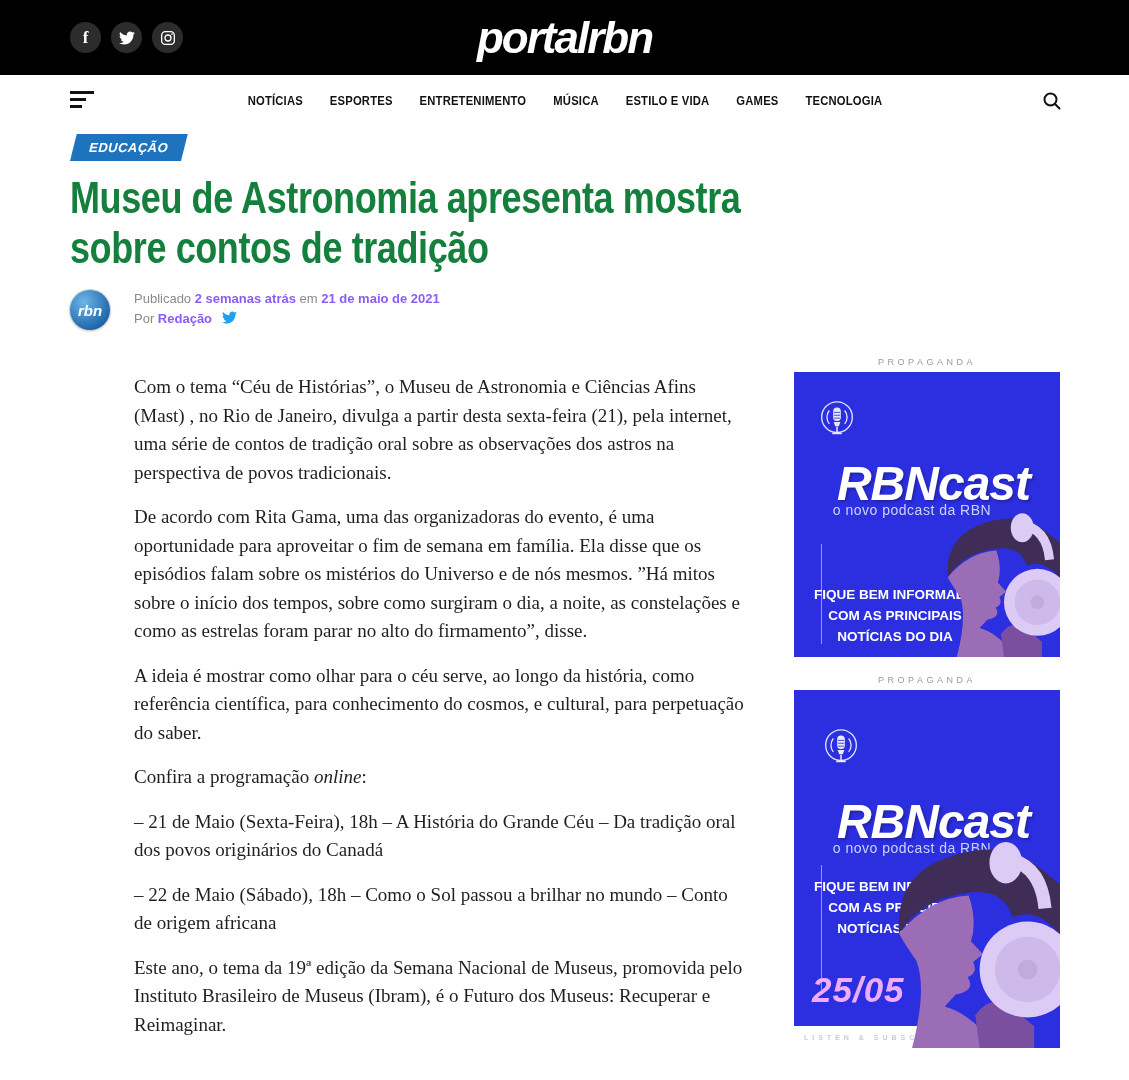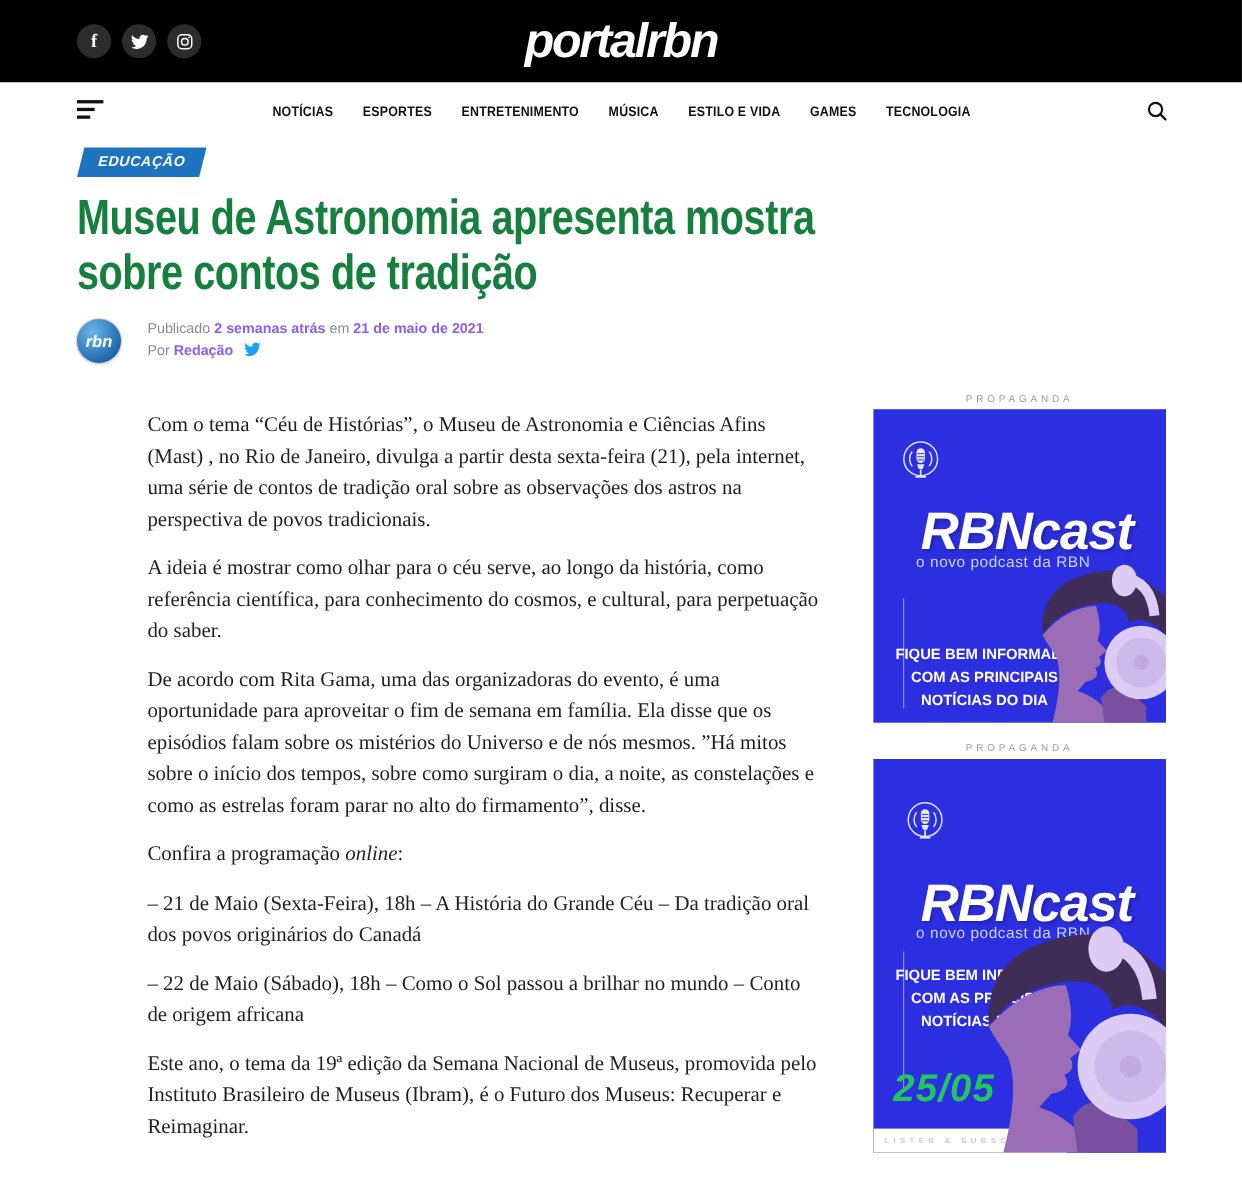--- a/index.html
+++ b/index.html
@@ -96,21 +96,21 @@
   .ad-vline { position:absolute; left:27px; width:1px; background:rgba(255,255,255,.5); }
   .ad-1 .ad-vline { top:172px; height:100px; }
   .ad-2 .ad-vline { top:175px; height:125px; }
   .ad-tagline {
     position:absolute; left:12px; width:178px; text-align:center;
     color:#fff; font-size:13.5px; font-weight:bold; line-height:21px;
     white-space:pre-line;
   }
   .ad-1 .ad-tagline { top:212px; } .ad-2 .ad-tagline { top:186px; }
   .ad-date {
-    position:absolute; left:18px; top:280px; color:#22c55e;
+    position:absolute; left:18px; top:280px; color:#f0abfc;
     font-size:35px; font-weight:bold; font-style:italic; letter-spacing:1px;
   }
   .ad-footer-strip {
     position:absolute; left:0; bottom:0; width:176px; height:22px; background:#fff;
     display:flex; align-items:center; padding-left:10px;
   }
   .ad-footer-strip span { color:#cccccc; font-size:7px; letter-spacing:4px; font-weight:600; }
   .ad-person { position:absolute; right:0; bottom:0; display:block; }
   .ad-1 .ad-person { height:152px; }
   .ad-2 .ad-person { height:218px; }
@@ -193,22 +193,22 @@
         </span>
       </div>
     </div>
   </div>
 </section>
 
 <div class="main-row">
 
   <article class="article-body">
     <p>Com o tema “Céu de Histórias”, o Museu de Astronomia e Ciências Afins (Mast) , no Rio de Janeiro, divulga a partir desta sexta-feira (21), pela internet, uma série de contos de tradição oral sobre as observações dos astros na perspectiva de povos tradicionais.</p>
+    <p>De acordo com Rita Gama, uma das organizadoras do evento, é uma oportunidade para aproveitar o fim de semana em família. Ela disse que os episódios falam sobre os mistérios do Universo e de nós mesmos. ”Há mitos sobre o início dos tempos, sobre como surgiram o dia, a noite, as constelações e como as estrelas foram parar no alto do firmamento”, disse.</p>
     <p>A ideia é mostrar como olhar para o céu serve, ao longo da história, como referência científica, para conhecimento do cosmos, e cultural, para perpetuação do saber.</p>
-    <p>De acordo com Rita Gama, uma das organizadoras do evento, é uma oportunidade para aproveitar o fim de semana em família. Ela disse que os episódios falam sobre os mistérios do Universo e de nós mesmos. ”Há mitos sobre o início dos tempos, sobre como surgiram o dia, a noite, as constelações e como as estrelas foram parar no alto do firmamento”, disse.</p>
     <p><span>Confira a programação </span><i>online</i><span>:</span></p>
     <p>– 21 de Maio (Sexta-Feira), 18h – A História do Grande Céu – Da tradição oral dos povos originários do Canadá</p>
     <p>– 22 de Maio (Sábado), 18h – Como o Sol passou a brilhar no mundo – Conto de origem africana</p>
     <p>Este ano, o tema da 19ª edição da Semana Nacional de Museus, promovida pelo Instituto Brasileiro de Museus (Ibram), é o Futuro dos Museus: Recuperar e Reimaginar.</p>
 
   </article>
 
   <aside class="sidebar">
 
     <div>

